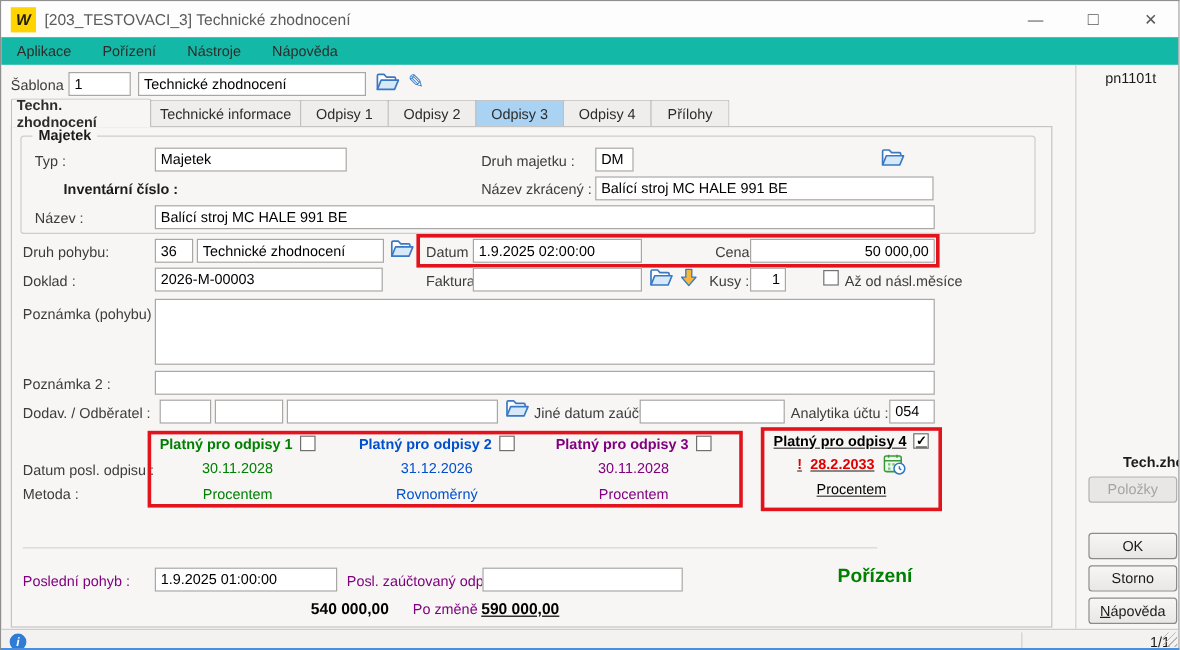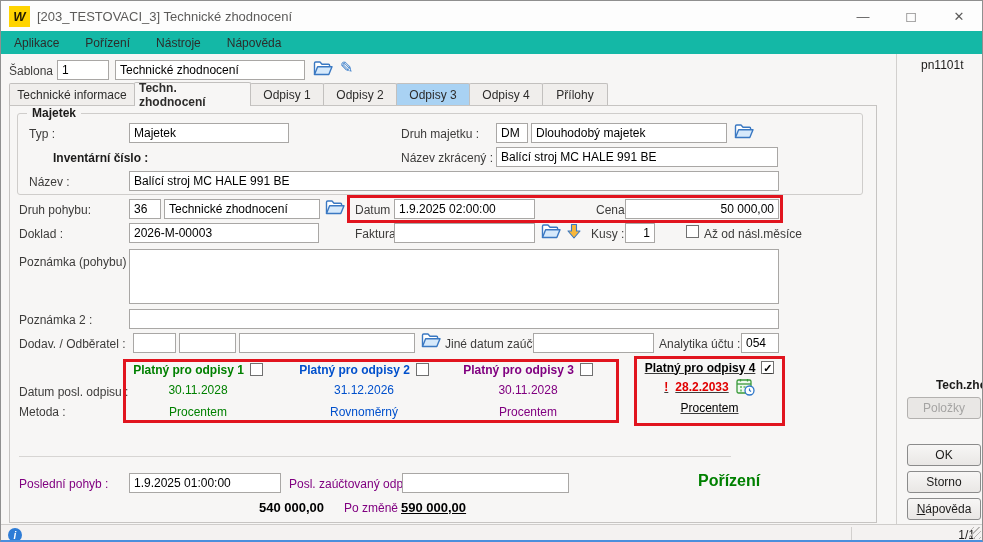--- a/index.html
+++ b/index.html
@@ -118,39 +118,38 @@
   <span class="icon" style="left:312px; top:59px;">
     <svg width="20" height="17" viewBox="0 0 20 17">
         <path d="M1.5 14.5 L1.5 3.2 Q1.5 2 2.7 2 L7 2 L9 4.2 L15.5 4.2 Q16.6 4.2 16.6 5.4 L16.6 6.8" fill="#fff" stroke="#3a78c2" stroke-width="1.4" stroke-linejoin="round"></path>
         <path d="M1.5 14.5 L4.6 6.8 L19 6.8 L15.8 14.5 Z" fill="#d6e9fb" stroke="#3a78c2" stroke-width="1.4" stroke-linejoin="round"></path>
       </svg>
   </span>
   <span class="icon pencil" style="left:339px; top:57px;">✎</span>
   <span class="lbl" style="left:920px; top:57px; color:#1c1b1a;">pn1101t</span>
 
   <div class="tabs">
+    <div class="tab active" style="width:117px;">Techn. zhodnocení</div>
     <div class="tab" style="width:126px;">Technické informace</div>
-    <div class="tab active" style="width:117px;">Techn. zhodnocení</div>
     <div class="tab" style="width:74px;">Odpisy 1</div>
     <div class="tab" style="width:74px;">Odpisy 2</div>
     <div class="tab hl" style="width:74px;">Odpisy 3</div>
     <div class="tab" style="width:74px;">Odpisy 4</div>
     <div class="tab" style="width:66px;">Přílohy</div>
   </div>
 
   <div class="panel"></div>
 
   <div class="group"></div>
   <span class="group-legend">Majetek</span>
 
   <span class="lbl z2" style="left:28px; top:126px;">Typ :</span>
   <input class="fld z2" style="left: 128px; top: 122px; width: 160px;" value="Majetek">
   <span class="lbl z2" style="left:400px; top:126px;">Druh majetku :</span>
   <input class="fld z2" style="left: 495px; top: 122px; width: 32px;" value="DM">
-  <input class="fld z2" style="left: 530px; top: 122px; width: 196px;" value="Dlouhodobý majetek">
   <span class="icon" style="left:733px; top:122px;">
     <svg width="20" height="17" viewBox="0 0 20 17">
         <path d="M1.5 14.5 L1.5 3.2 Q1.5 2 2.7 2 L7 2 L9 4.2 L15.5 4.2 Q16.6 4.2 16.6 5.4 L16.6 6.8" fill="#fff" stroke="#3a78c2" stroke-width="1.4" stroke-linejoin="round"></path>
         <path d="M1.5 14.5 L4.6 6.8 L19 6.8 L15.8 14.5 Z" fill="#d6e9fb" stroke="#3a78c2" stroke-width="1.4" stroke-linejoin="round"></path>
       </svg>
   </span>
 
   <span class="lbl z2 b" style="left:28px; top:150px; color:#1c1b1a;">Inventární číslo :</span>
   <span class="lbl z2" style="left:400px; top:150px;">Název zkrácený :</span>
   <input class="fld z2" style="left: 495px; top: 146px; width: 282px;" value="Balící stroj MC HALE 991 BE">

